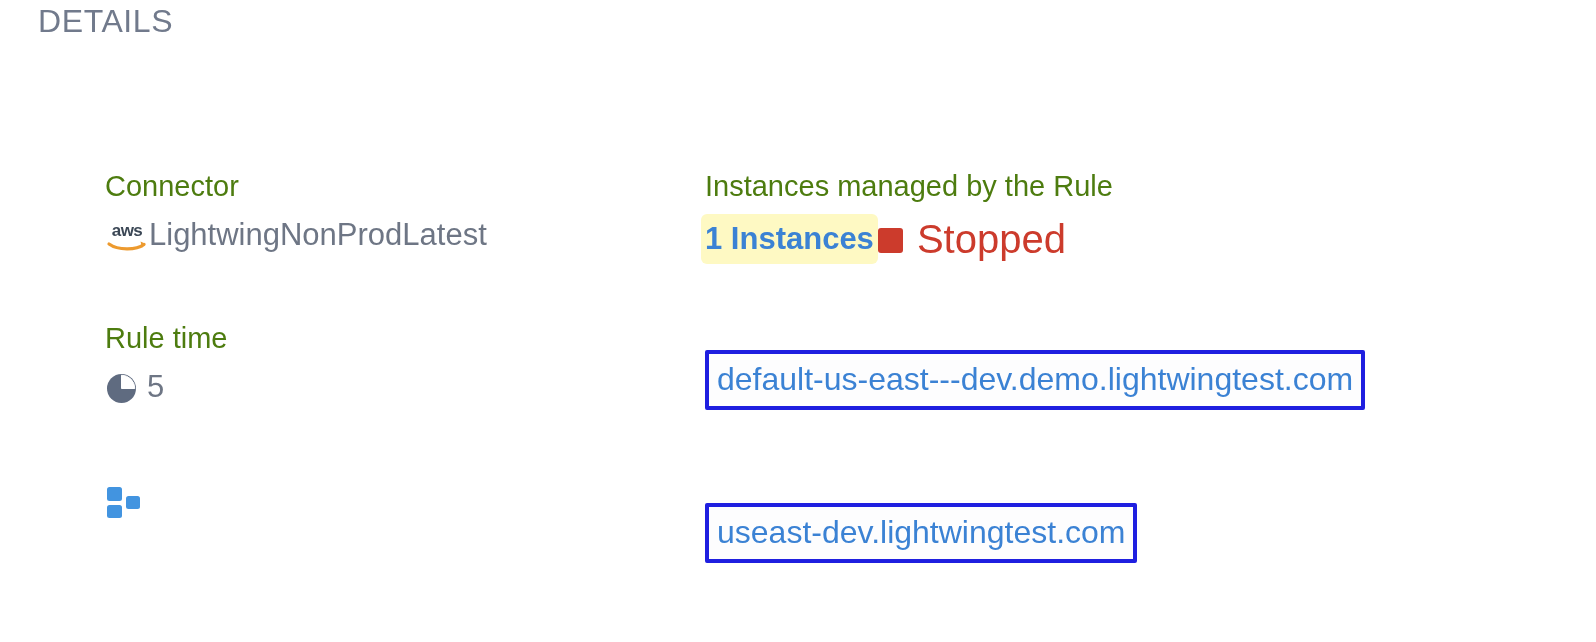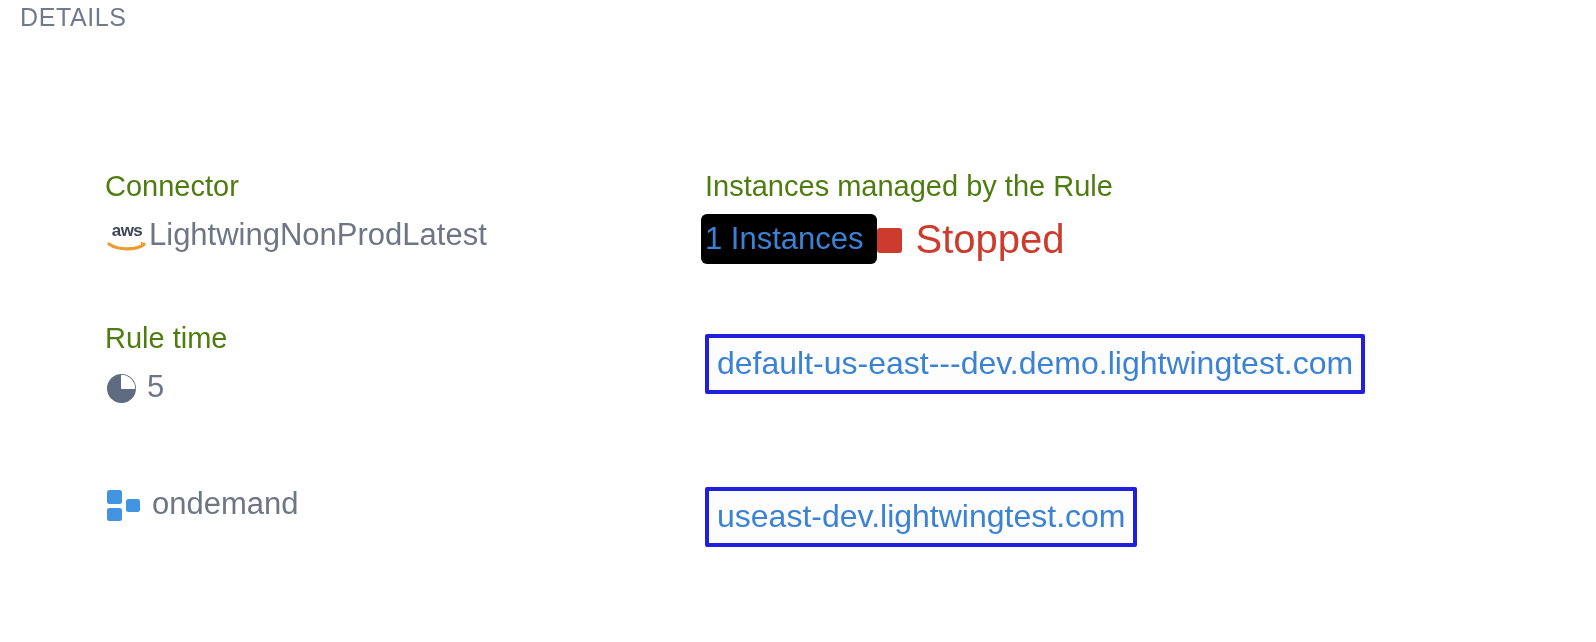--- a/index.html
+++ b/index.html
@@ -18,23 +18,23 @@
   }
 
   .page {
     position: absolute;
     inset: 0;
   }
 
   
   .section-title {
     position: absolute;
-    left: 20px;
+    left: 38px;
     top: 3px;
-    font-size: 25px;
+    font-size: 32px;
     letter-spacing: 0.6px;
     color: #717a8c;
     font-weight: 400;
     white-space: nowrap;
   }
 
   
   .details-grid {
     position: absolute;
     left: 0;
@@ -117,45 +117,46 @@
     border-radius: 3px;
     flex: 0 0 auto;
     margin: 0 14px 0 0;
     position: relative;
     top: 1px;
   }
 
   
   .instances-link {
     color: #3b82d4;
-    background: #000000;
+    background: #fef9c3;
     border-radius: 6px;
-    padding: 4px 13px 4px 4px;
+    padding: 4px 4px 4px 4px;
     margin-left: -4px;
     text-decoration: none;
     font-size: 31px;
     line-height: 42px;
     display: inline-block;
+    font-weight: bold;
   }
 
   .status-text {
     color: #cc3b2c;
     font-size: 40px;
     line-height: 42px;
   }
 
   
   .annotated-box {
     display: inline-flex;
     align-items: center;
     border: 4px solid #1f1fe0;
     border-radius: 2px;
     background: #fdfdfe;
     padding: 3px 8px 5px 8px;
-    margin-top: 4px;
+    margin-top: 20px;
     box-sizing: border-box;
   }
   .annotated-box .domain-link {
     color: #3b82d4;
     font-size: 32px;
     line-height: 44px;
     text-decoration: none;
     white-space: nowrap;
   }
 </style>
@@ -200,21 +201,20 @@
 
       <div class="detail-field row-2">
         <div class="field-value">
           <span class="icon compute-icon">
             <svg viewBox="0 0 38 36" width="38" height="36" aria-hidden="true">
               <rect x="2" y="3" width="15" height="14" rx="2.5" fill="#4294e0"></rect>
               <rect x="21" y="12" width="14" height="13" rx="2.5" fill="#4294e0"></rect>
               <rect x="2" y="21" width="15" height="13" rx="2.5" fill="#4294e0"></rect>
             </svg>
           </span>
-          <span class="value-text">ondemand</span>
         </div>
       </div>
 
     </div>
 
     <div class="detail-col col-right">
 
       <div class="detail-field row-0">
         <div class="field-label">Instances managed by the Rule</div>
         <div class="field-value">

